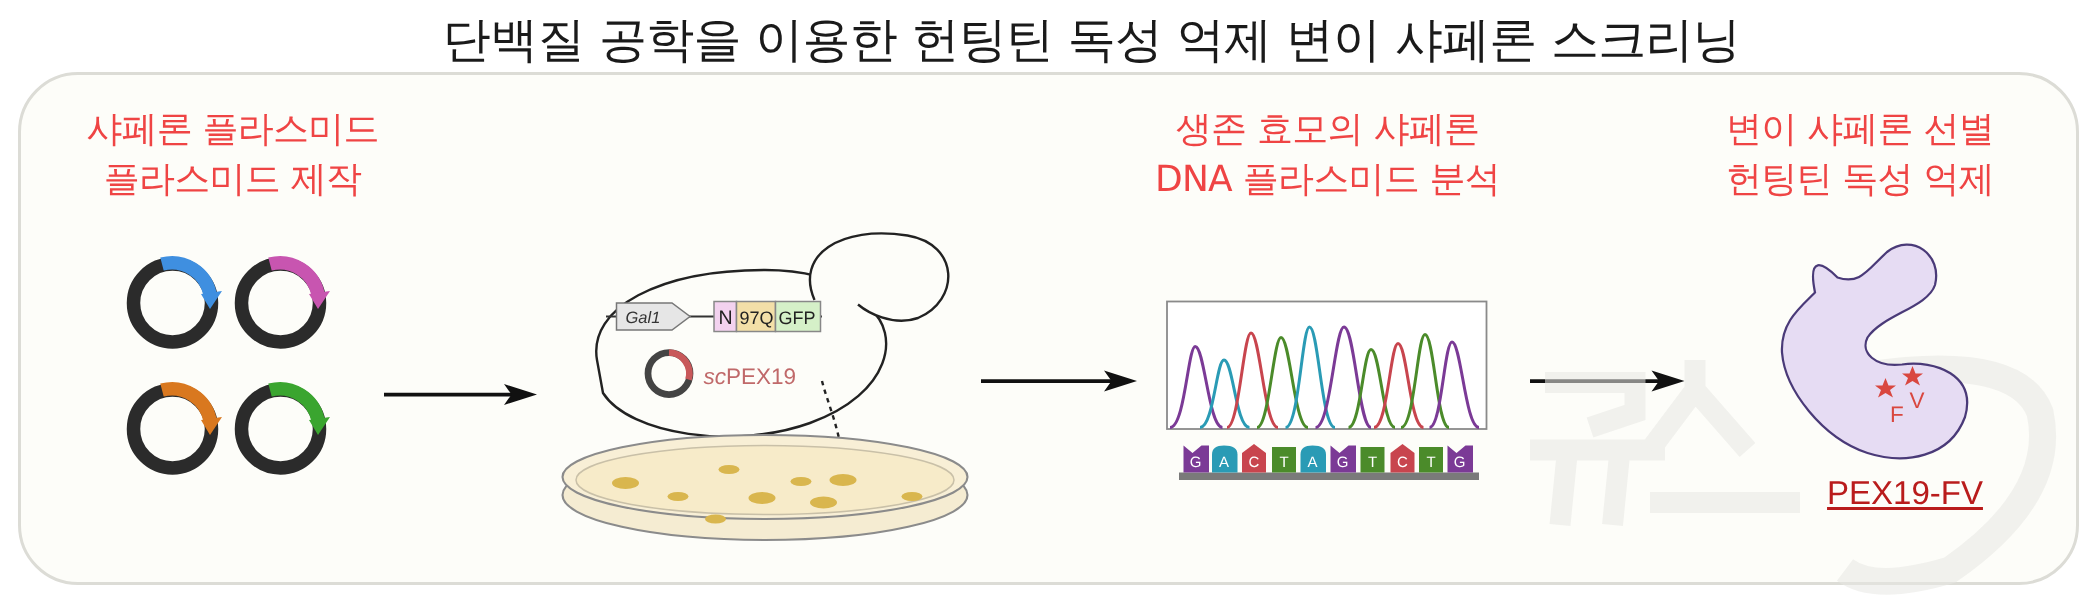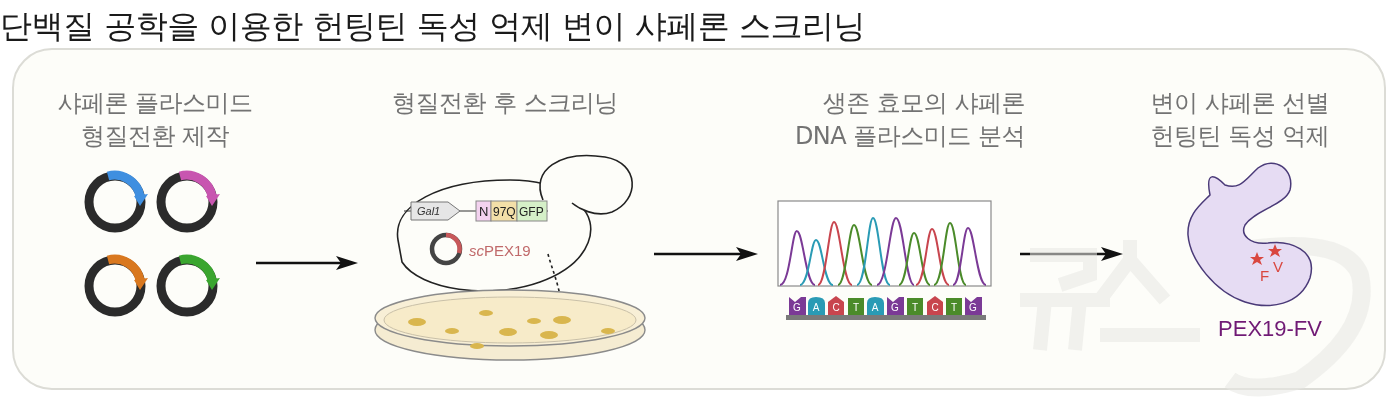--- a/index.html
+++ b/index.html
@@ -3,55 +3,54 @@
 <meta charset="utf-8">
 <style>
   html, body { margin:0; padding:0; }
   body {
     width:1400px; height:404px; overflow:hidden; position:relative;
     background:#ffffff;
     font-family:"DejaVu Sans", "Liberation Sans", sans-serif;
     color:#222;
   }
   .title {
-    position:absolute; left:0; top:4px; width:1160px; text-align:left;
+    position:absolute; left:0; top:4px; width:1160px; text-align:right;
     font-size:32px; line-height:44px; color:#1a1a1a; letter-spacing:-0.5px;
   }
   .panel {
     position:absolute; left:12px; top:48px; width:1374px; height:342px;
     border:2px solid #dcdcd6; border-radius:40px; background:#fdfdf9;
     box-sizing:border-box;
   }
   .step-label {
     position:absolute; text-align:center; font-size:24px; line-height:33px;
-    color:#737373; letter-spacing:-0.5px; white-space:nowrap;margin-top:17px;
+    color:#ef4444; letter-spacing:-0.5px; white-space:nowrap;
   }
   .step-label span { display:block; }
   svg { position:absolute; overflow:visible; }
   .protein-label {
-    position:absolute; text-align:center; color:#701a75; font-family:"Liberation Sans", sans-serif;
-    font-size:22px; line-height:24px; white-space:nowrap;
+    position:absolute; text-align:center; color:#b91c1c; font-family:"Liberation Sans", sans-serif;
+    font-size:22px; line-height:24px; white-space:nowrap;text-decoration:underline;
   }
   .protein-label span { display:block; }
 </style>
 </head>
 <body>
 
 <div class="title">단백질 공학을 이용한 헌팅틴 독성 억제 변이 샤페론 스크리닝</div>
 
 <div class="panel"></div>
 
 <div class="step-label" style="left:40px; top:70px; width:230px;">
   <span>샤페론 플라스미드</span>
-  <span>형질전환 제작</span>
+  <span>플라스미드 제작</span>
 </div>
 <div class="step-label" style="left:360px; top:70px; width:290px;">
-  <span>형질전환 후 스크리닝</span>
-</div>
-<div class="step-label" style="left:745px; top:70px; width:280px;text-align:right;">
+</div>
+<div class="step-label" style="left:745px; top:70px; width:280px;">
   <span>생존 효모의 샤페론</span>
   <span>DNA 플라스미드 분석</span>
 </div>
 <div class="step-label" style="left:1120px; top:70px; width:240px;">
   <span>변이 샤페론 선별</span>
   <span>헌팅틴 독성 억제</span>
 </div>
 
 <svg style="left:0; top:0;" width="1400" height="404">
   <g>

